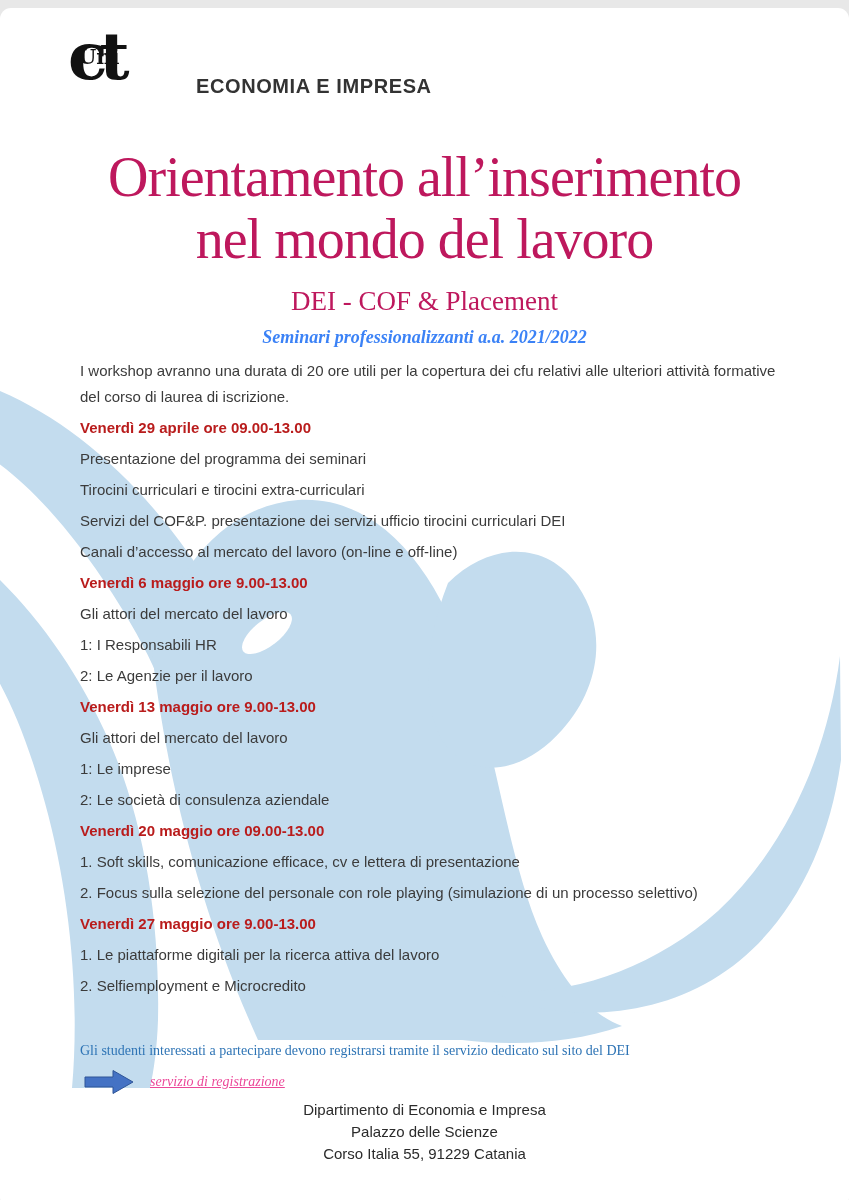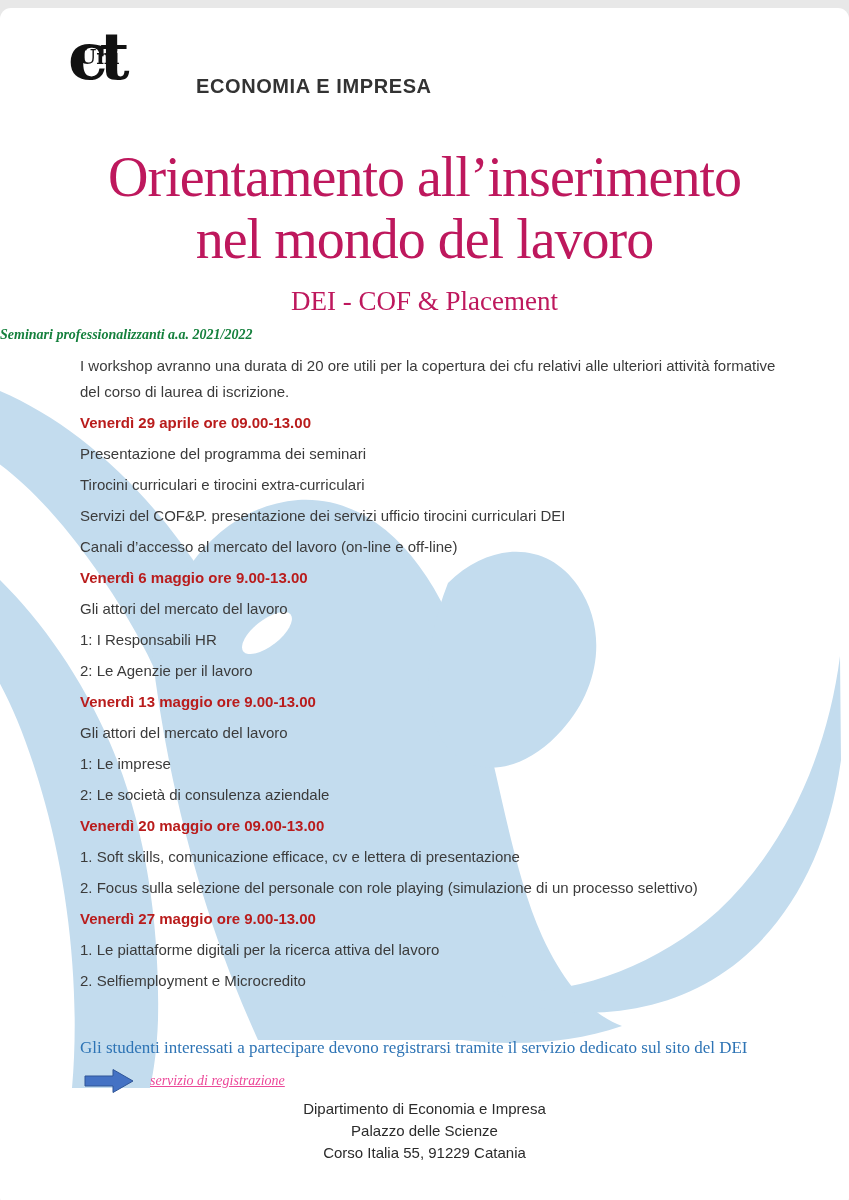--- a/index.html
+++ b/index.html
@@ -31,32 +31,32 @@
     margin:18px 0 0; text-align:center;
     font-family:"Liberation Serif", serif; font-weight:400;
     font-size:56px; line-height:62px; color:#be185d; letter-spacing:-1px;
   }
   .subtitle {
     margin:16px 0 0; text-align:center;
     font-family:"Liberation Serif", serif; font-weight:400;
     font-size:27px; color:#be185d;
   }
   .edition {
-    margin:10px 0 0; 
+    margin:10px 0 0; text-align:center;
     font-family:"Liberation Serif", serif; font-style:italic; font-weight:700;
-    font-size:14px; color:#15803d;
+    font-size:18px; color:#3b82f6;
   }
 
   
   .body { margin:10px 0 0 80px; width:700px; font-size:15px; line-height:26px; color:#3B3B3B; }
   .body p { margin:0 0 5px; }
   .body p.day { font-weight:700; color:#b91c1c; }
 
   
-  .note { margin:44px 0 0 80px; font-family:"Liberation Serif", serif; font-size:17px; color:#2E74B5; }
+  .note { margin:44px 0 0 80px; font-family:"Liberation Serif", serif; font-size:14px; color:#2E74B5; }
   .link-row { display:flex; align-items:center; margin:10px 0 0 84px; gap:16px; }
   .arrow-icon { display:block; }
   .reg-link { font-family:"Liberation Serif", serif; font-size:14px; color:#ec4899; text-decoration:underline; cursor:pointer;font-style:italic; }
 
   
   .footer { margin-top:4px; text-align:center; font-size:15px; line-height:22px; color:#2B2B2B; }
 </style>
 </head>
 <body>
 

